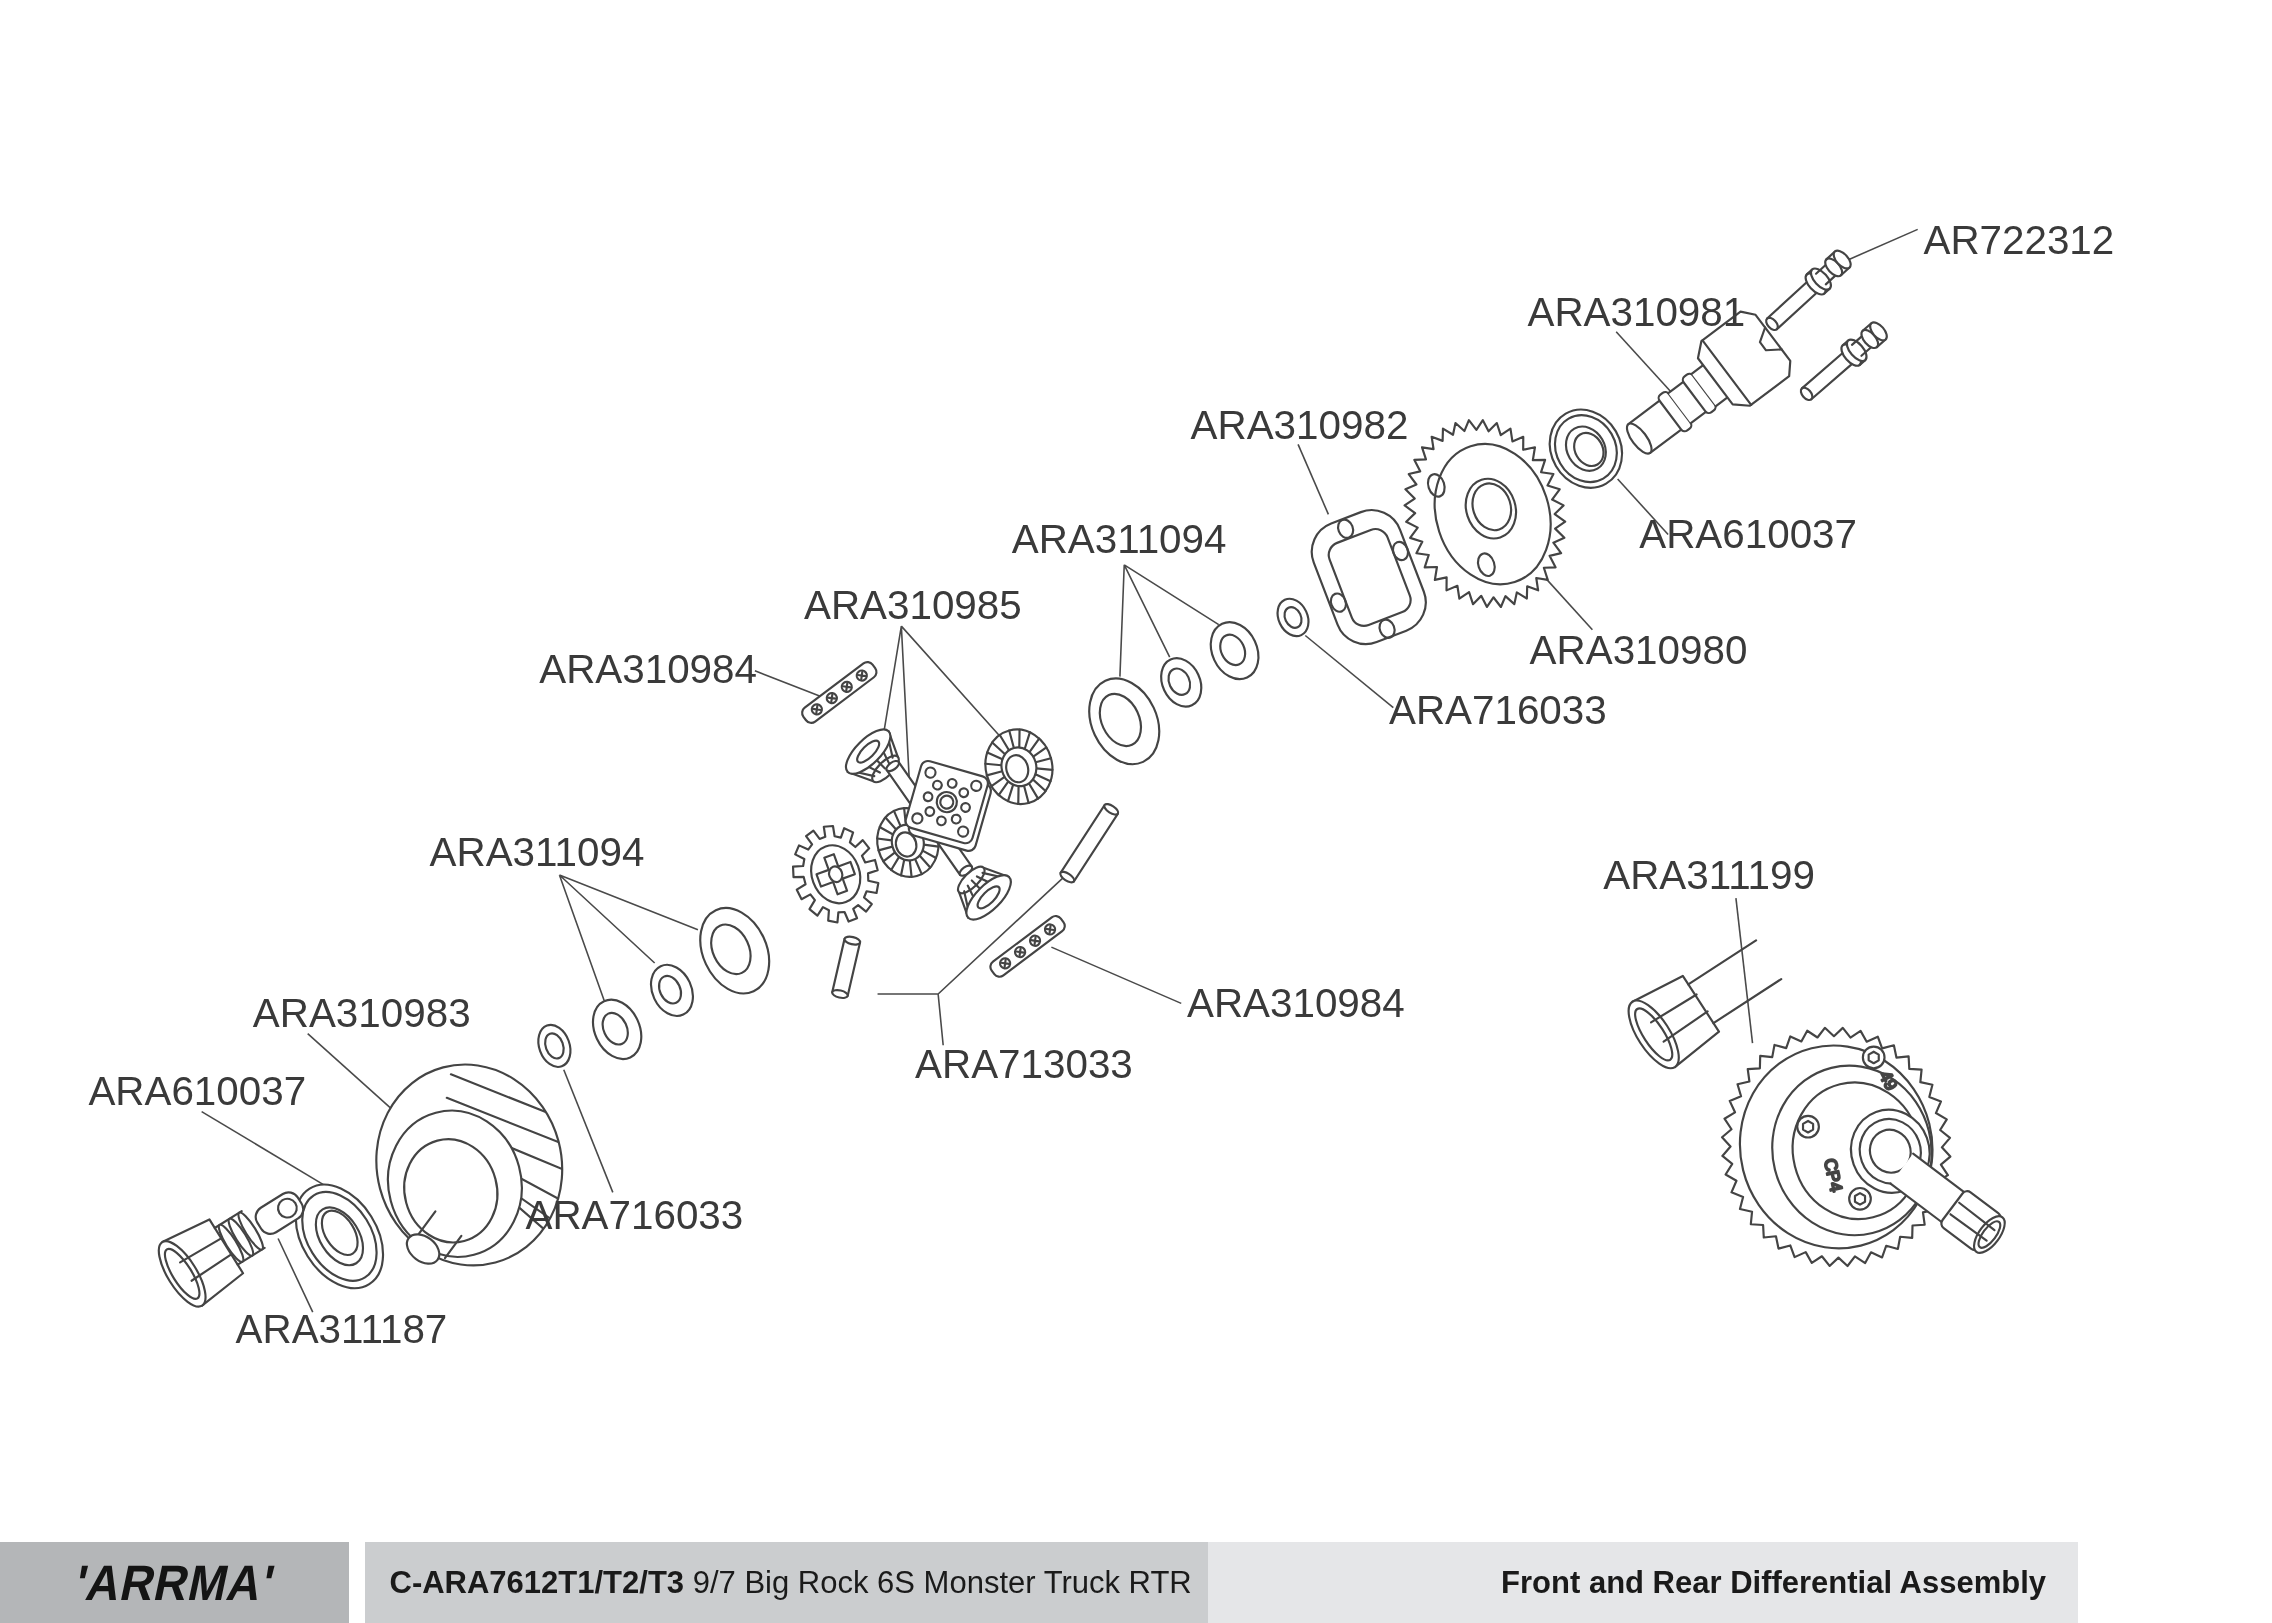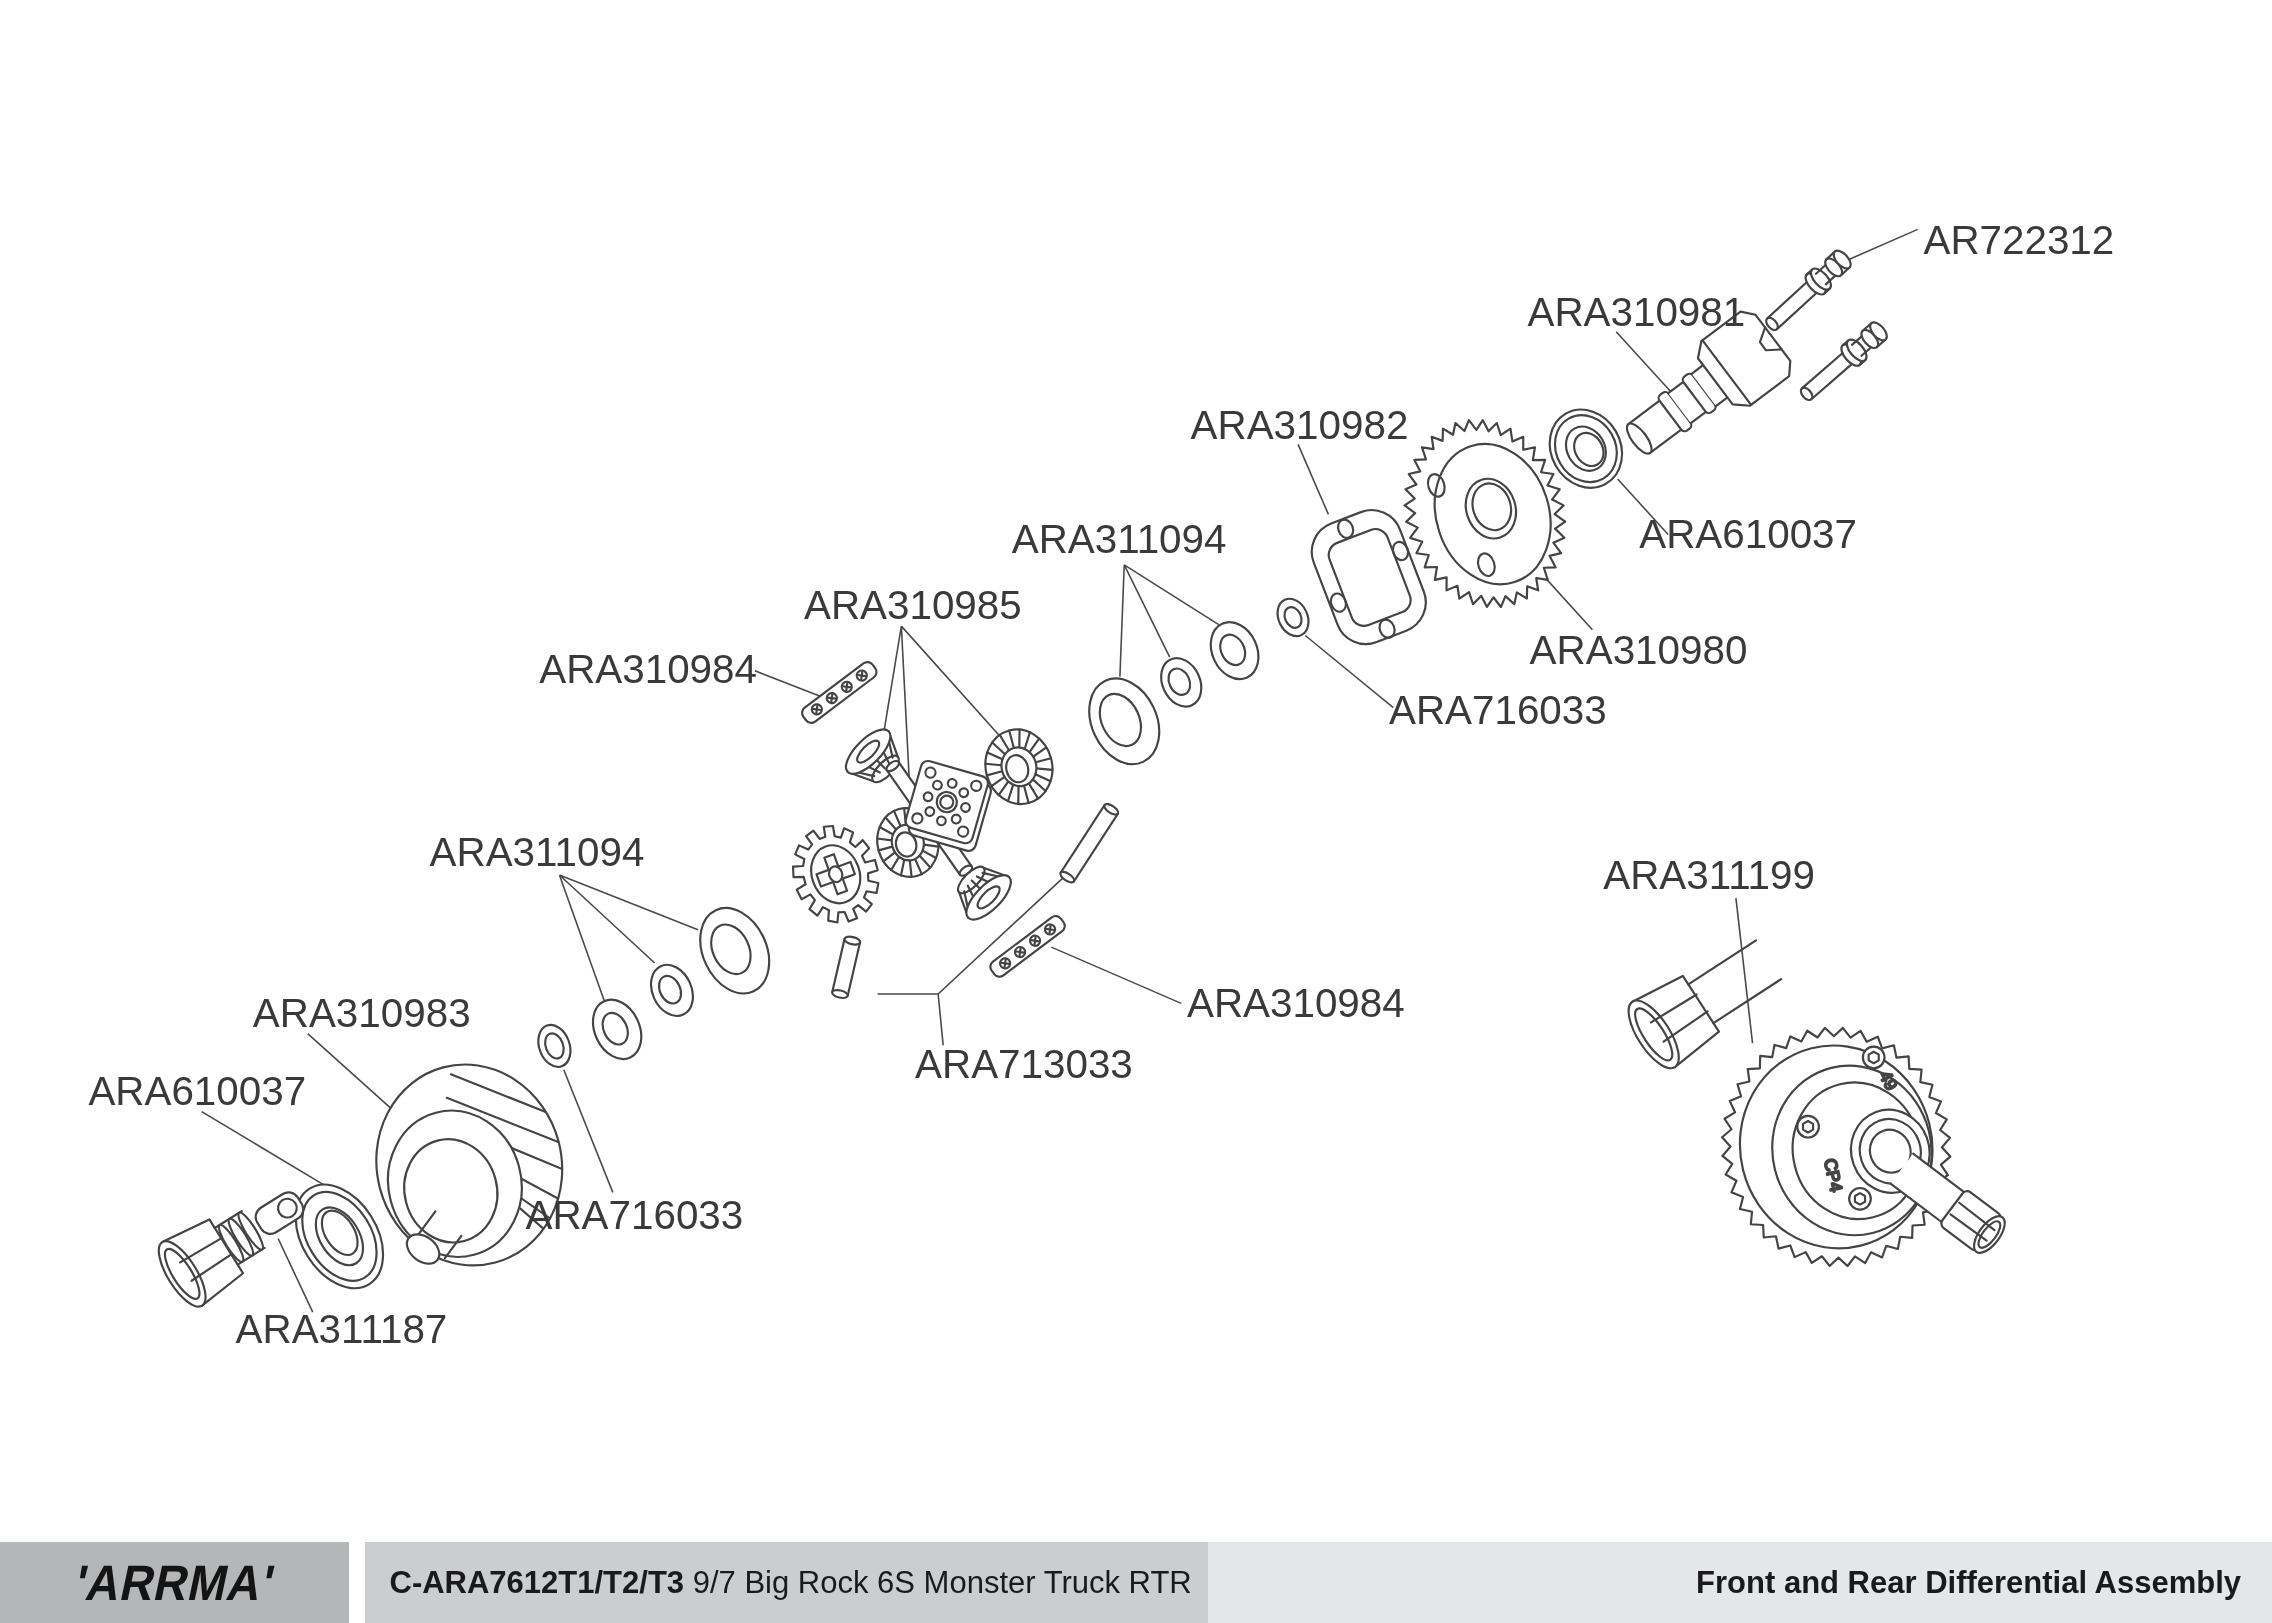--- a/index.html
+++ b/index.html
@@ -11,21 +11,21 @@
   .stamp{font-size:24px;fill:#555;}
   .footer{position:absolute;left:0;top:1542px;width:2273px;height:82px;}
   .f-logo{position:absolute;left:0;top:0;width:349px;height:82px;background:#b4b6b8;
           display:flex;align-items:center;justify-content:center;}
   .logo-text{font-weight:bold;font-size:46px;color:#141414;letter-spacing:0.7px;
              transform:skewX(-12deg) scaleY(1.08);}
   .f-title{position:absolute;left:349px;top:0;width:859px;height:82px;background:#cbcdcf;
            display:flex;align-items:center;padding-left:24.5px;box-sizing:border-box;
            font-size:31px;color:#1a1a1a;white-space:pre;margin-left:16px;}
   .sku-bold{font-weight:bold;}
-  .f-right{position:absolute;left:1208px;top:0;width:1065px;height:82px;background:#e5e6e8;
+  .f-right{position:absolute;left:1208px;top:0;width:870px;height:82px;background:#e5e6e8;
            display:flex;align-items:center;justify-content:flex-end;padding-right:32px;
            box-sizing:border-box;font-size:31px;font-weight:bold;color:#1a1a1a;}
 </style>
 </head>
 <body>
 
 <div id="stage">
 
 <svg width="2273" height="1623" viewBox="0 0 3150 2250" xmlns="http://www.w3.org/2000/svg">
 

